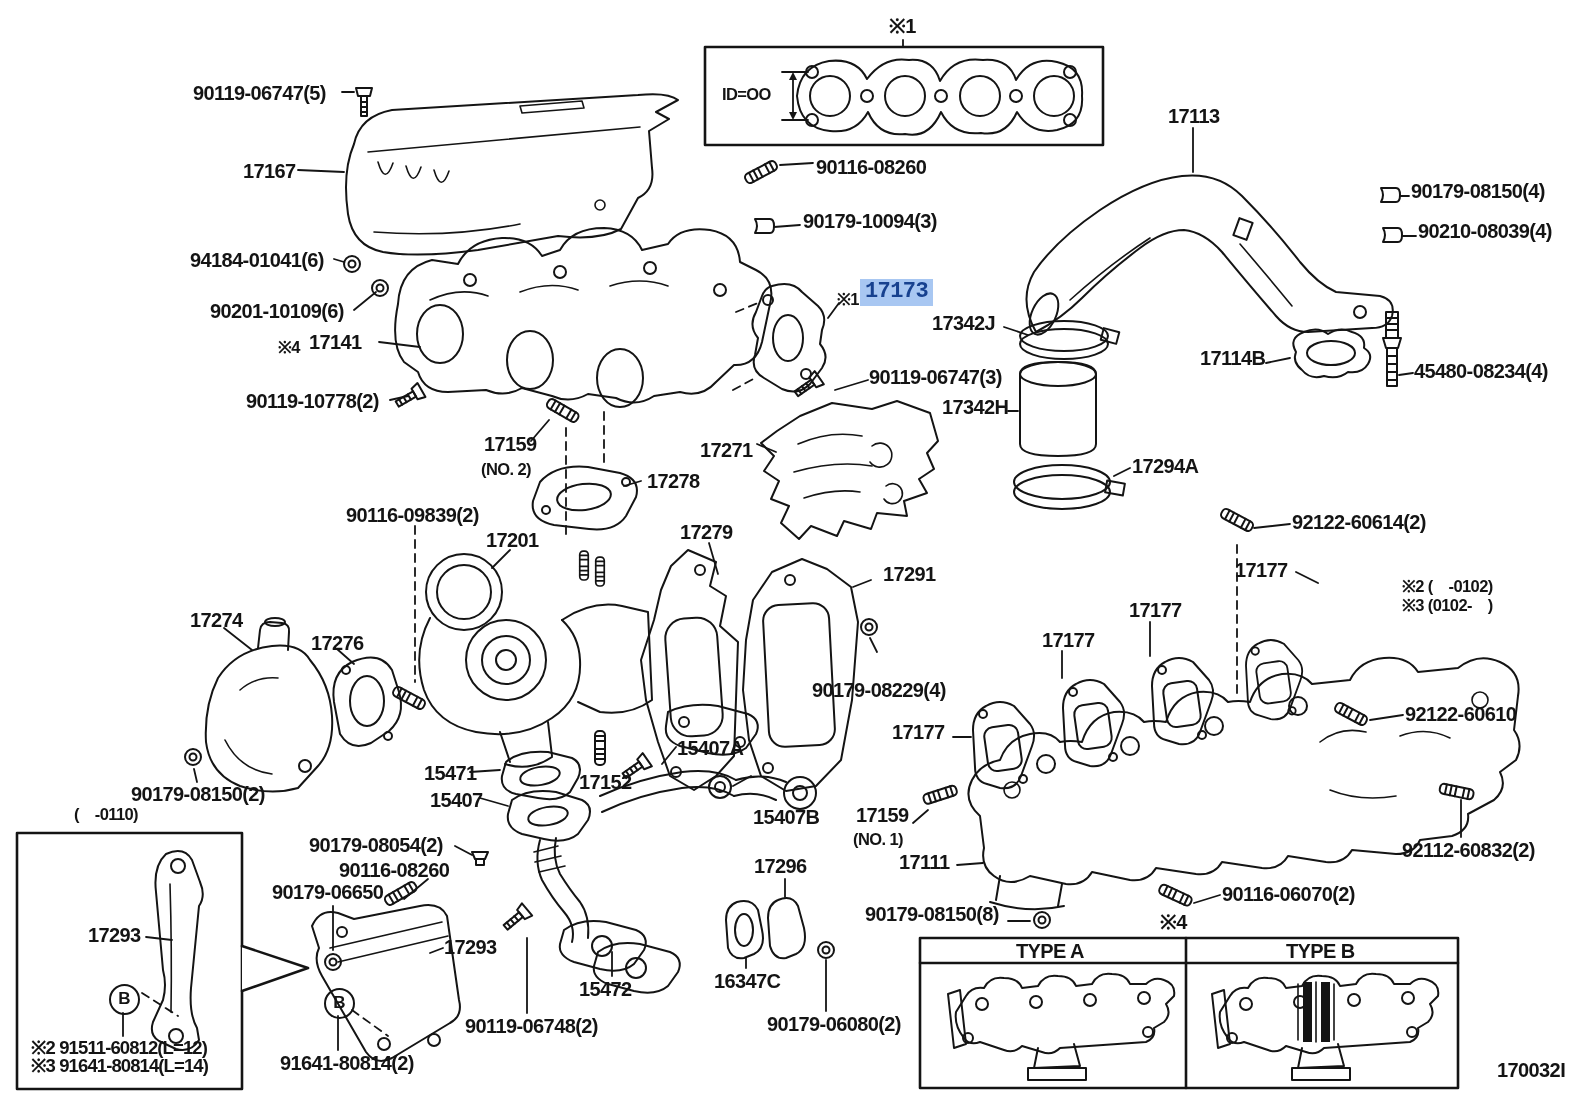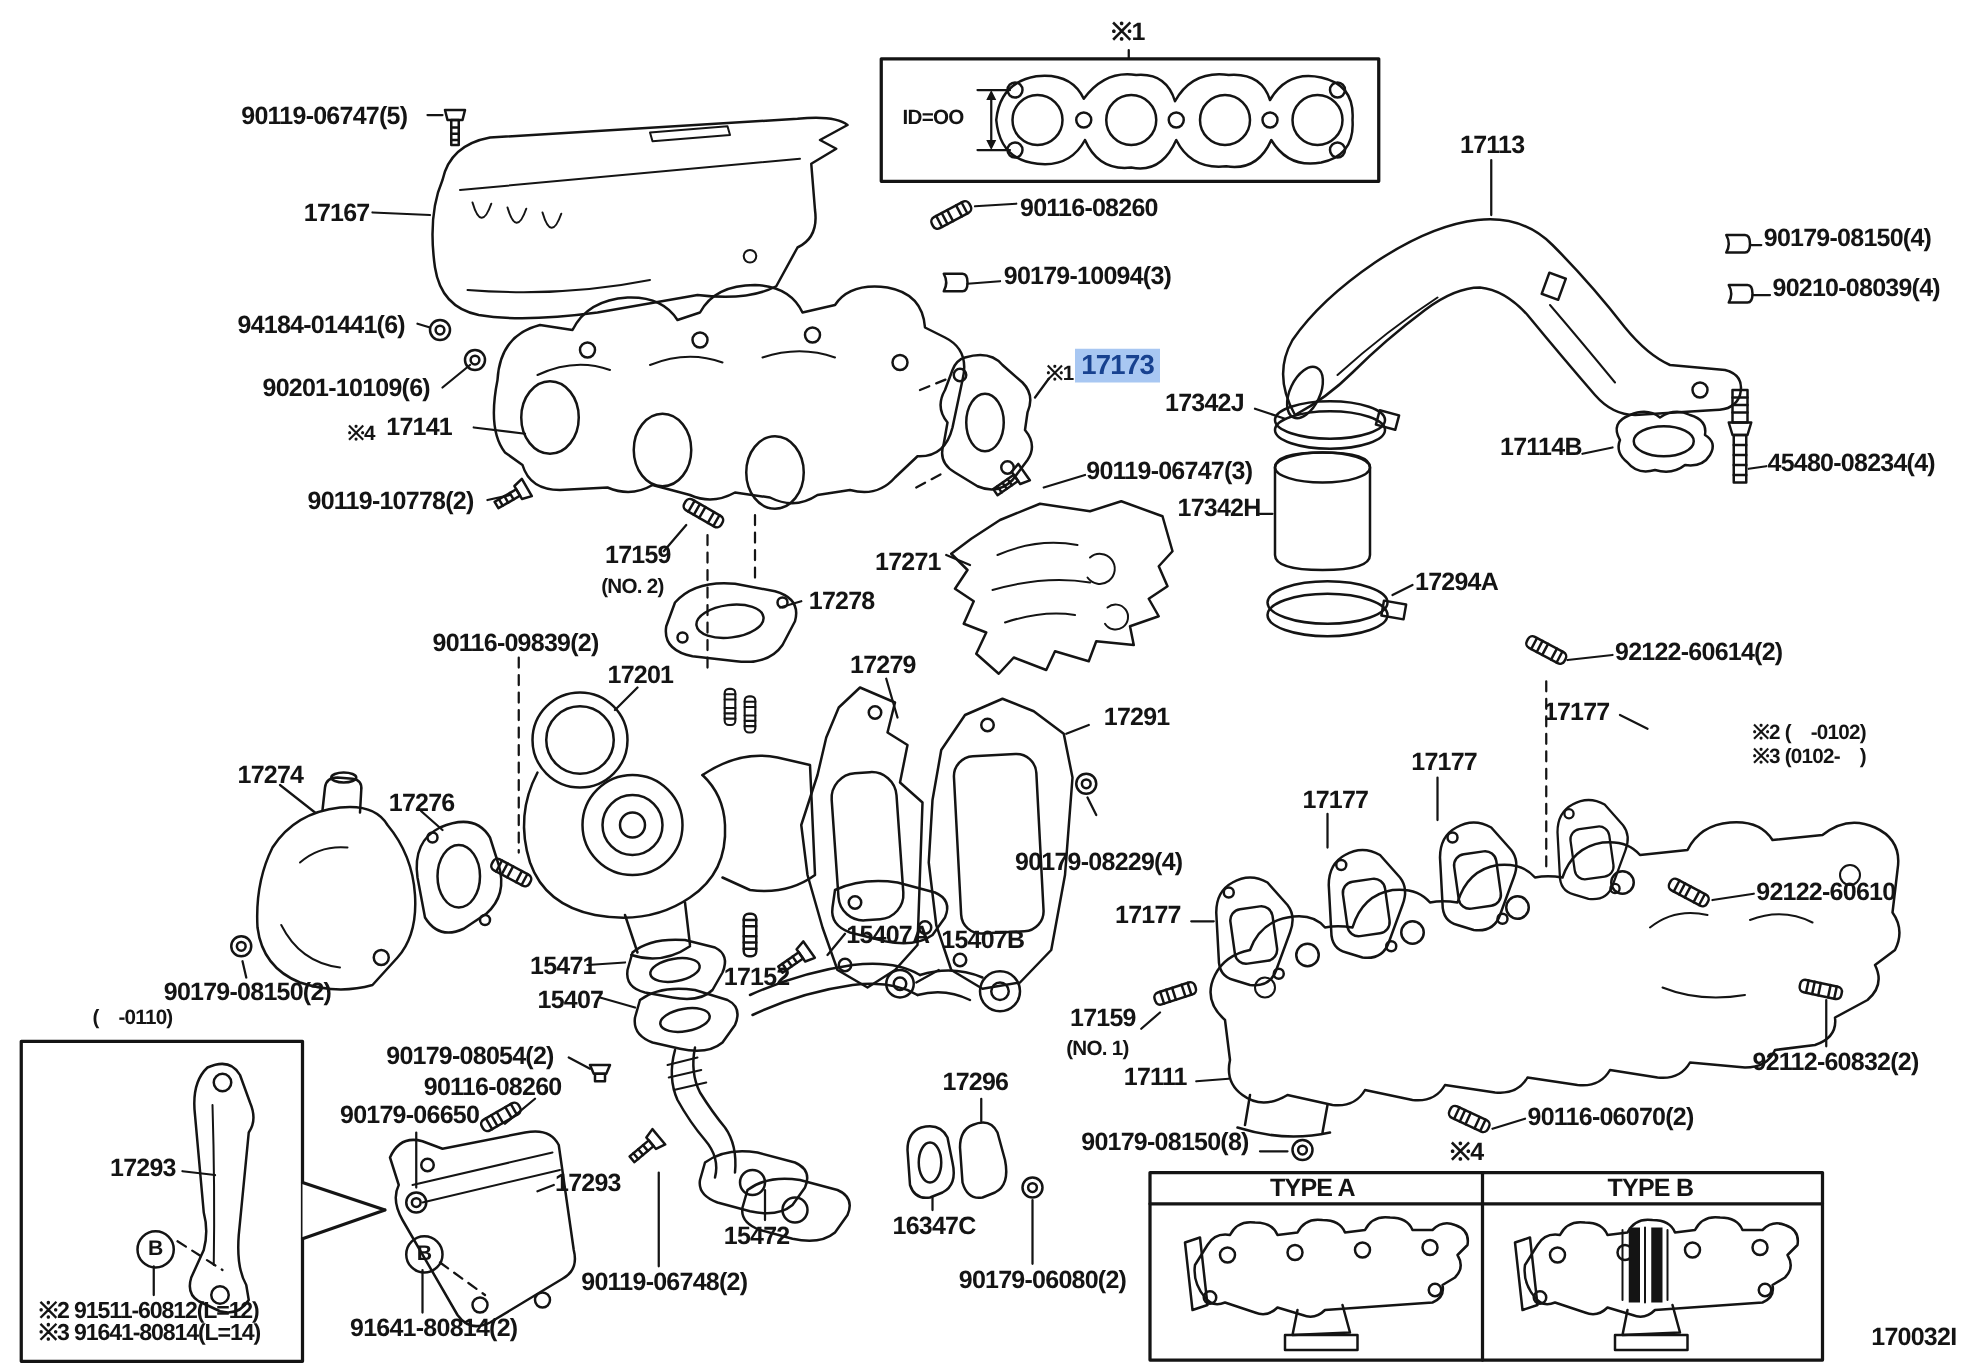--- a/index.html
+++ b/index.html
@@ -3,21 +3,21 @@
 <meta charset="utf-8">
 <style>
   html,body{margin:0;padding:0;background:#fff;}
   .canvas{position:relative;width:1588px;height:1095px;background:#ffffff;overflow:hidden;
           font-family:"Liberation Sans",sans-serif;}
   svg.art{position:absolute;left:0;top:0;width:1588px;height:1095px;}
   .lbl{position:absolute;font-weight:700;font-size:20px;line-height:1;letter-spacing:-0.6px;
        color:#141414;white-space:nowrap;}
   .sm{font-size:16.5px;}
   .note{font-size:18.5px;letter-spacing:-0.9px;}
-  .hl{background:var(--hl-bg,#a8c7f2);color:var(--hl-fg,#17418f);padding:2px 5px 3px;font-size:22px;}
+  .hl{background:var(--hl-bg,#a8c7f2);color:var(--hl-fg,#17418f);padding:2px 5px 3px;font-size:22px;font-family:Liberation Mono, monospace;}
   .bmark{position:absolute;width:27px;height:27px;border:2.6px solid #141414;border-radius:50%;
          text-align:center;font-weight:700;font-size:17px;line-height:25px;color:#141414;}
 </style>
 </head>
 <body>
 
 <div class="canvas">
 
 <svg class="art" viewBox="0 0 1588 1095" fill="none" stroke="#141414" stroke-width="2" stroke-linecap="round" stroke-linejoin="round">
   <defs>
@@ -297,38 +297,38 @@
     <path d="M342,92 H354 M298,170 L344,172 M334,259 L344,262 M354,310 L376,292 M379,342 L420,347 M390,400 L408,396 M531,441 L549,420 M641,481 L624,486 M510,550 L492,568 M224,628 L252,650 M337,649 L354,664 M197,782 L194,769 M470,772 L500,770 M480,798 L508,806 M676,747 L662,764 M751,776 L733,786 M780,165 L813,163 M774,227 L800,225 M828,318 L839,303 M1004,327 L1028,335 M835,390 L868,380 M1008,411 L1018,411 M757,444 L776,452 M709,543 L718,574 M853,587 L871,580 M870,638 L877,652 M1193,128 V172 M1400,196 H1409 M1402,236 H1416 M1266,363 L1290,358 M1399,375 L1413,373 M1114,476 L1130,468 M1254,528 L1290,524 M1296,572 L1318,583 M1150,622 V656 M1062,651 V678 M953,737 L971,737 M1370,720 L1403,715 M913,823 L928,810 M957,865 L983,863 M1008,921 H1030 M1194,903 L1220,895 M1461,800 V837 M785,879 V897 M746,958 V968 M826,960 V1011 M146,937 L172,940 M430,953 L443,948 M455,846 L472,855 M428,879 L404,899 M333,906 V950 M338,1016 V1050 M527,938 V1013 M612,952 V976 M123,1013 V1036 M903,40 V47"></path>
   </g>
 
   <g stroke-width="1.8" stroke-dasharray="8 6">
     <path d="M415,526 V682 M1237,545 V694 M736,312 L758,303 M733,390 L757,377 M566,428 V538 M604,412 V465 M142,993 L178,1016 M352,1010 L388,1036"></path>
   </g>
 </svg>
 
 <div class="lbl" style="left:193px;top:83px">90119-06747(5)</div>
 <div class="lbl" style="left:243px;top:161px">17167</div>
-<div class="lbl" style="left:190px;top:250px">94184-01441(6)</div>
+<div class="lbl" style="left:190px;top:250px">94184-01041(6)</div>
 <div class="lbl" style="left:210px;top:301px">90201-10109(6)</div>
 <div class="lbl sm" style="left:278px;top:339px">※4</div>
 <div class="lbl" style="left:309px;top:332px">17141</div>
 <div class="lbl" style="left:246px;top:391px">90119-10778(2)</div>
 <div class="lbl" style="left:484px;top:434px">17159</div>
 <div class="lbl sm" style="left:481px;top:461px">(NO. 2)</div>
 <div class="lbl" style="left:647px;top:471px">17278</div>
 <div class="lbl" style="left:346px;top:505px">90116-09839(2)</div>
 <div class="lbl" style="left:486px;top:530px">17201</div>
 <div class="lbl" style="left:190px;top:610px">17274</div>
 <div class="lbl" style="left:311px;top:633px">17276</div>
 <div class="lbl" style="left:131px;top:784px">90179-08150(2)</div>
 <div class="lbl" style="left:424px;top:763px">15471</div>
 <div class="lbl" style="left:430px;top:790px">15407</div>
 <div class="lbl" style="left:579px;top:772px">17152</div>
 <div class="lbl" style="left:677px;top:738px">15407A</div>
-<div class="lbl" style="left:753px;top:742px">15407B</div>
+<div class="lbl" style="left:753px;top:807px">15407B</div>
 <div class="lbl" style="left:816px;top:157px">90116-08260</div>
 <div class="lbl" style="left:803px;top:211px">90179-10094(3)</div>
 <div class="lbl sm" style="left:837px;top:291px">※1</div>
 <div class="lbl hl" style="left:860px;top:279px">17173</div>
 <div class="lbl" style="left:932px;top:313px">17342J</div>
 <div class="lbl" style="left:869px;top:367px">90119-06747(3)</div>
 <div class="lbl" style="left:942px;top:397px">17342H</div>
 <div class="lbl" style="left:700px;top:440px">17271</div>
 <div class="lbl" style="left:680px;top:522px">17279</div>
 <div class="lbl" style="left:883px;top:564px">17291</div>

